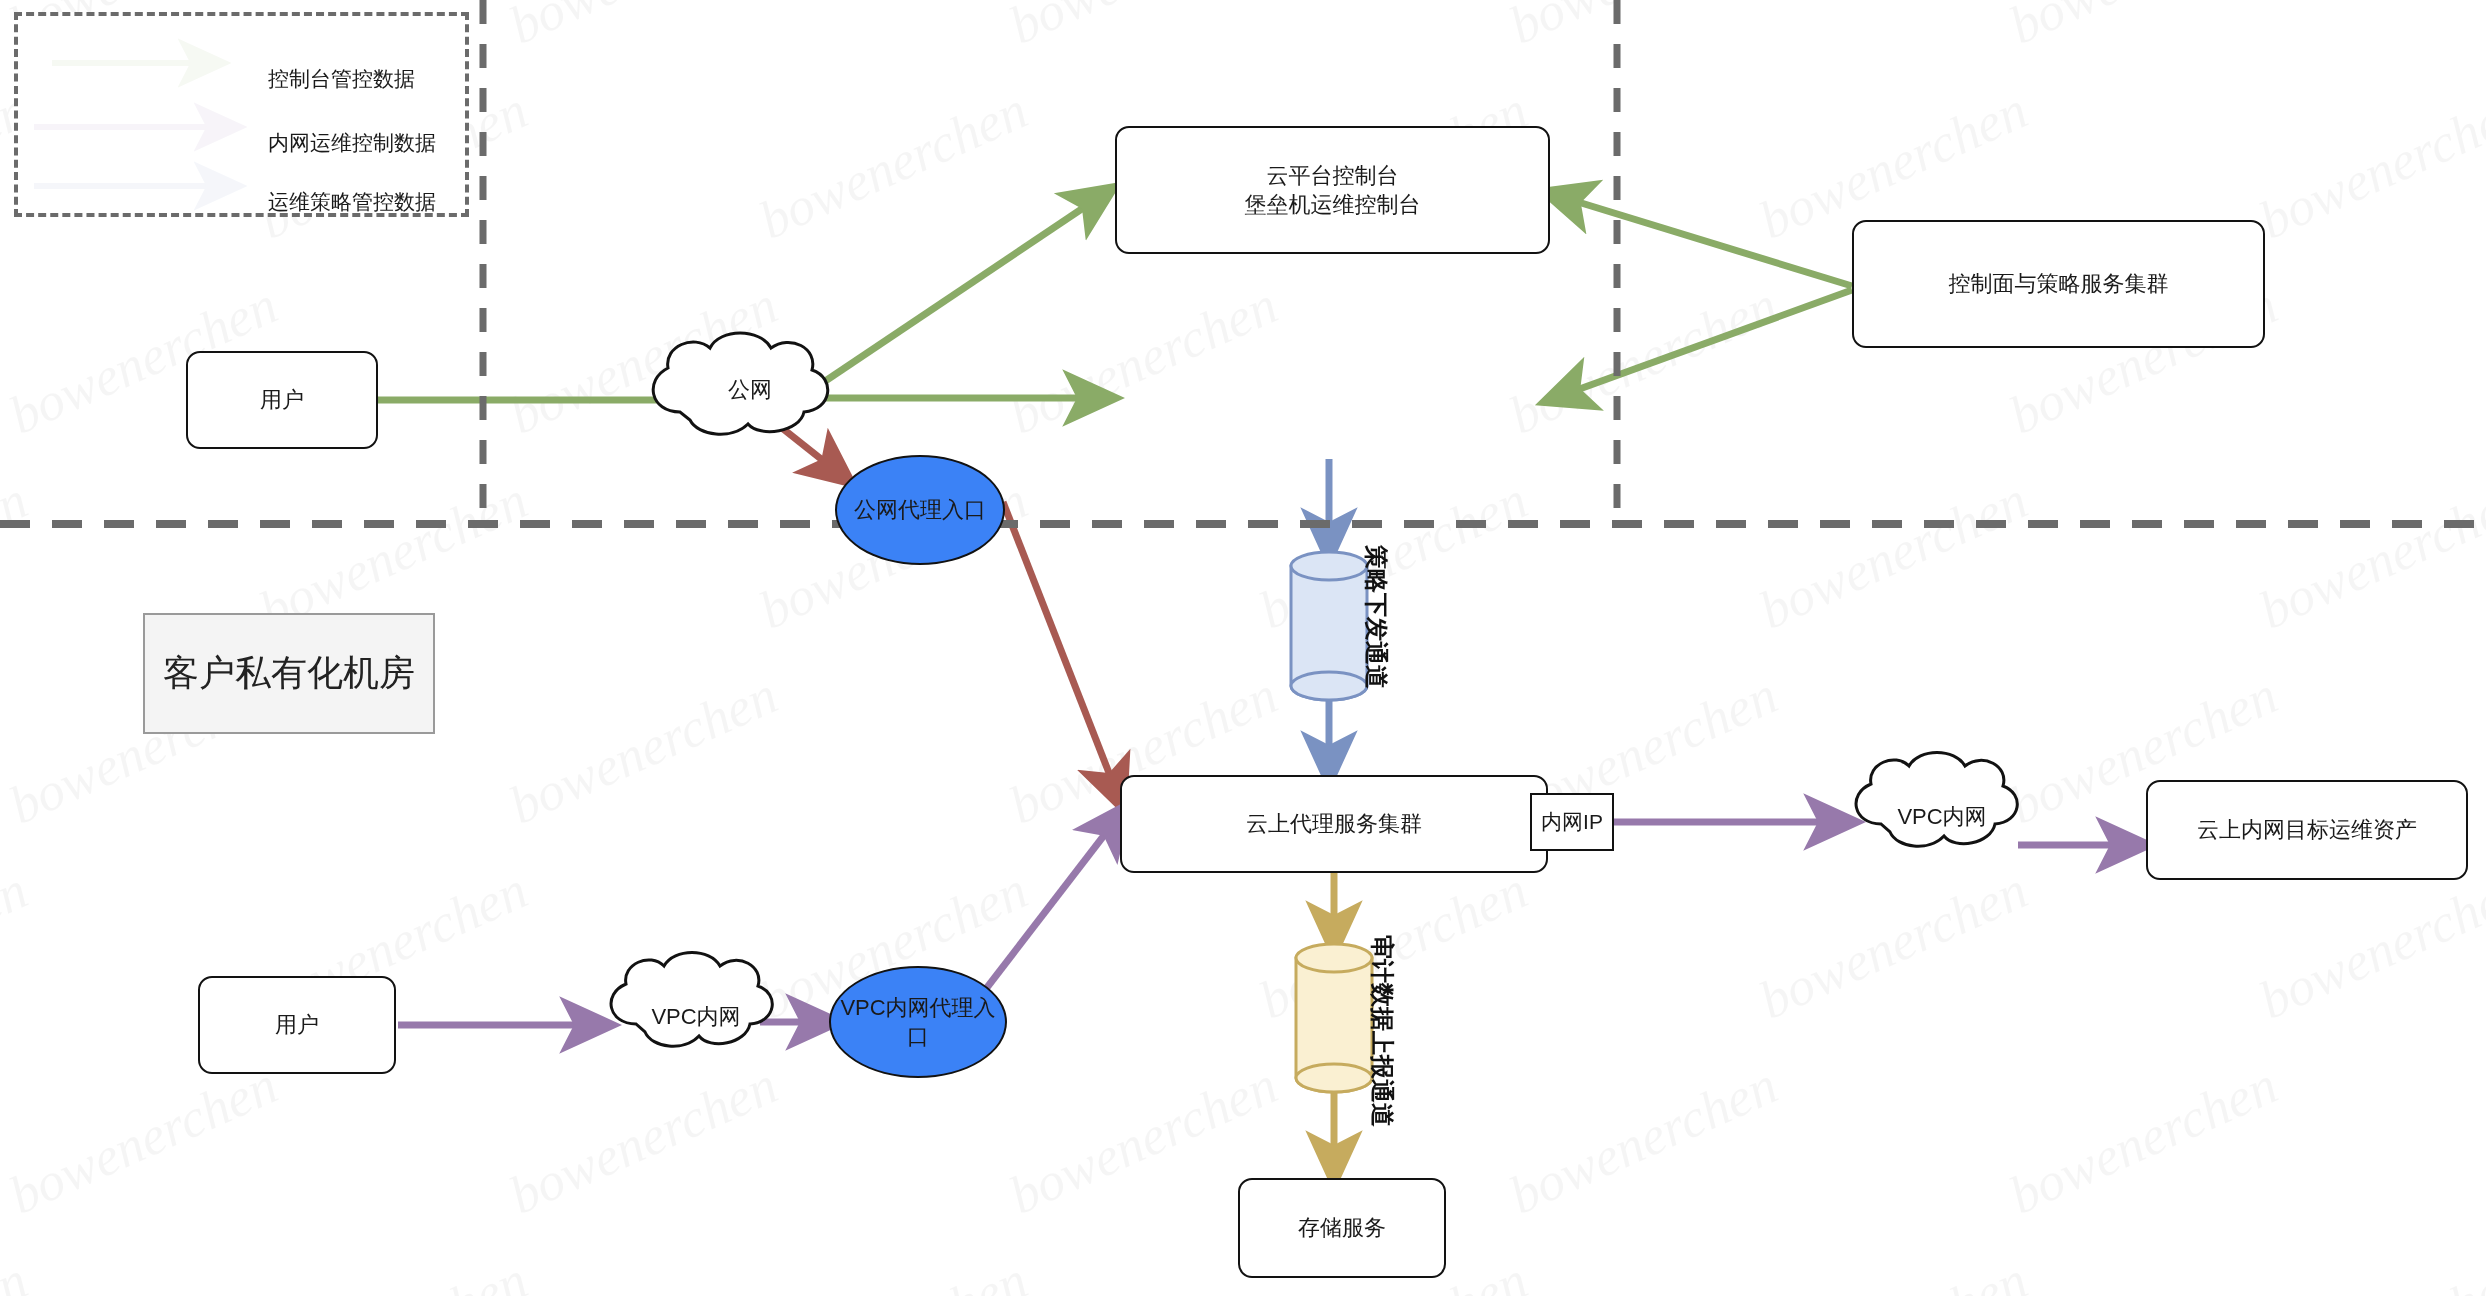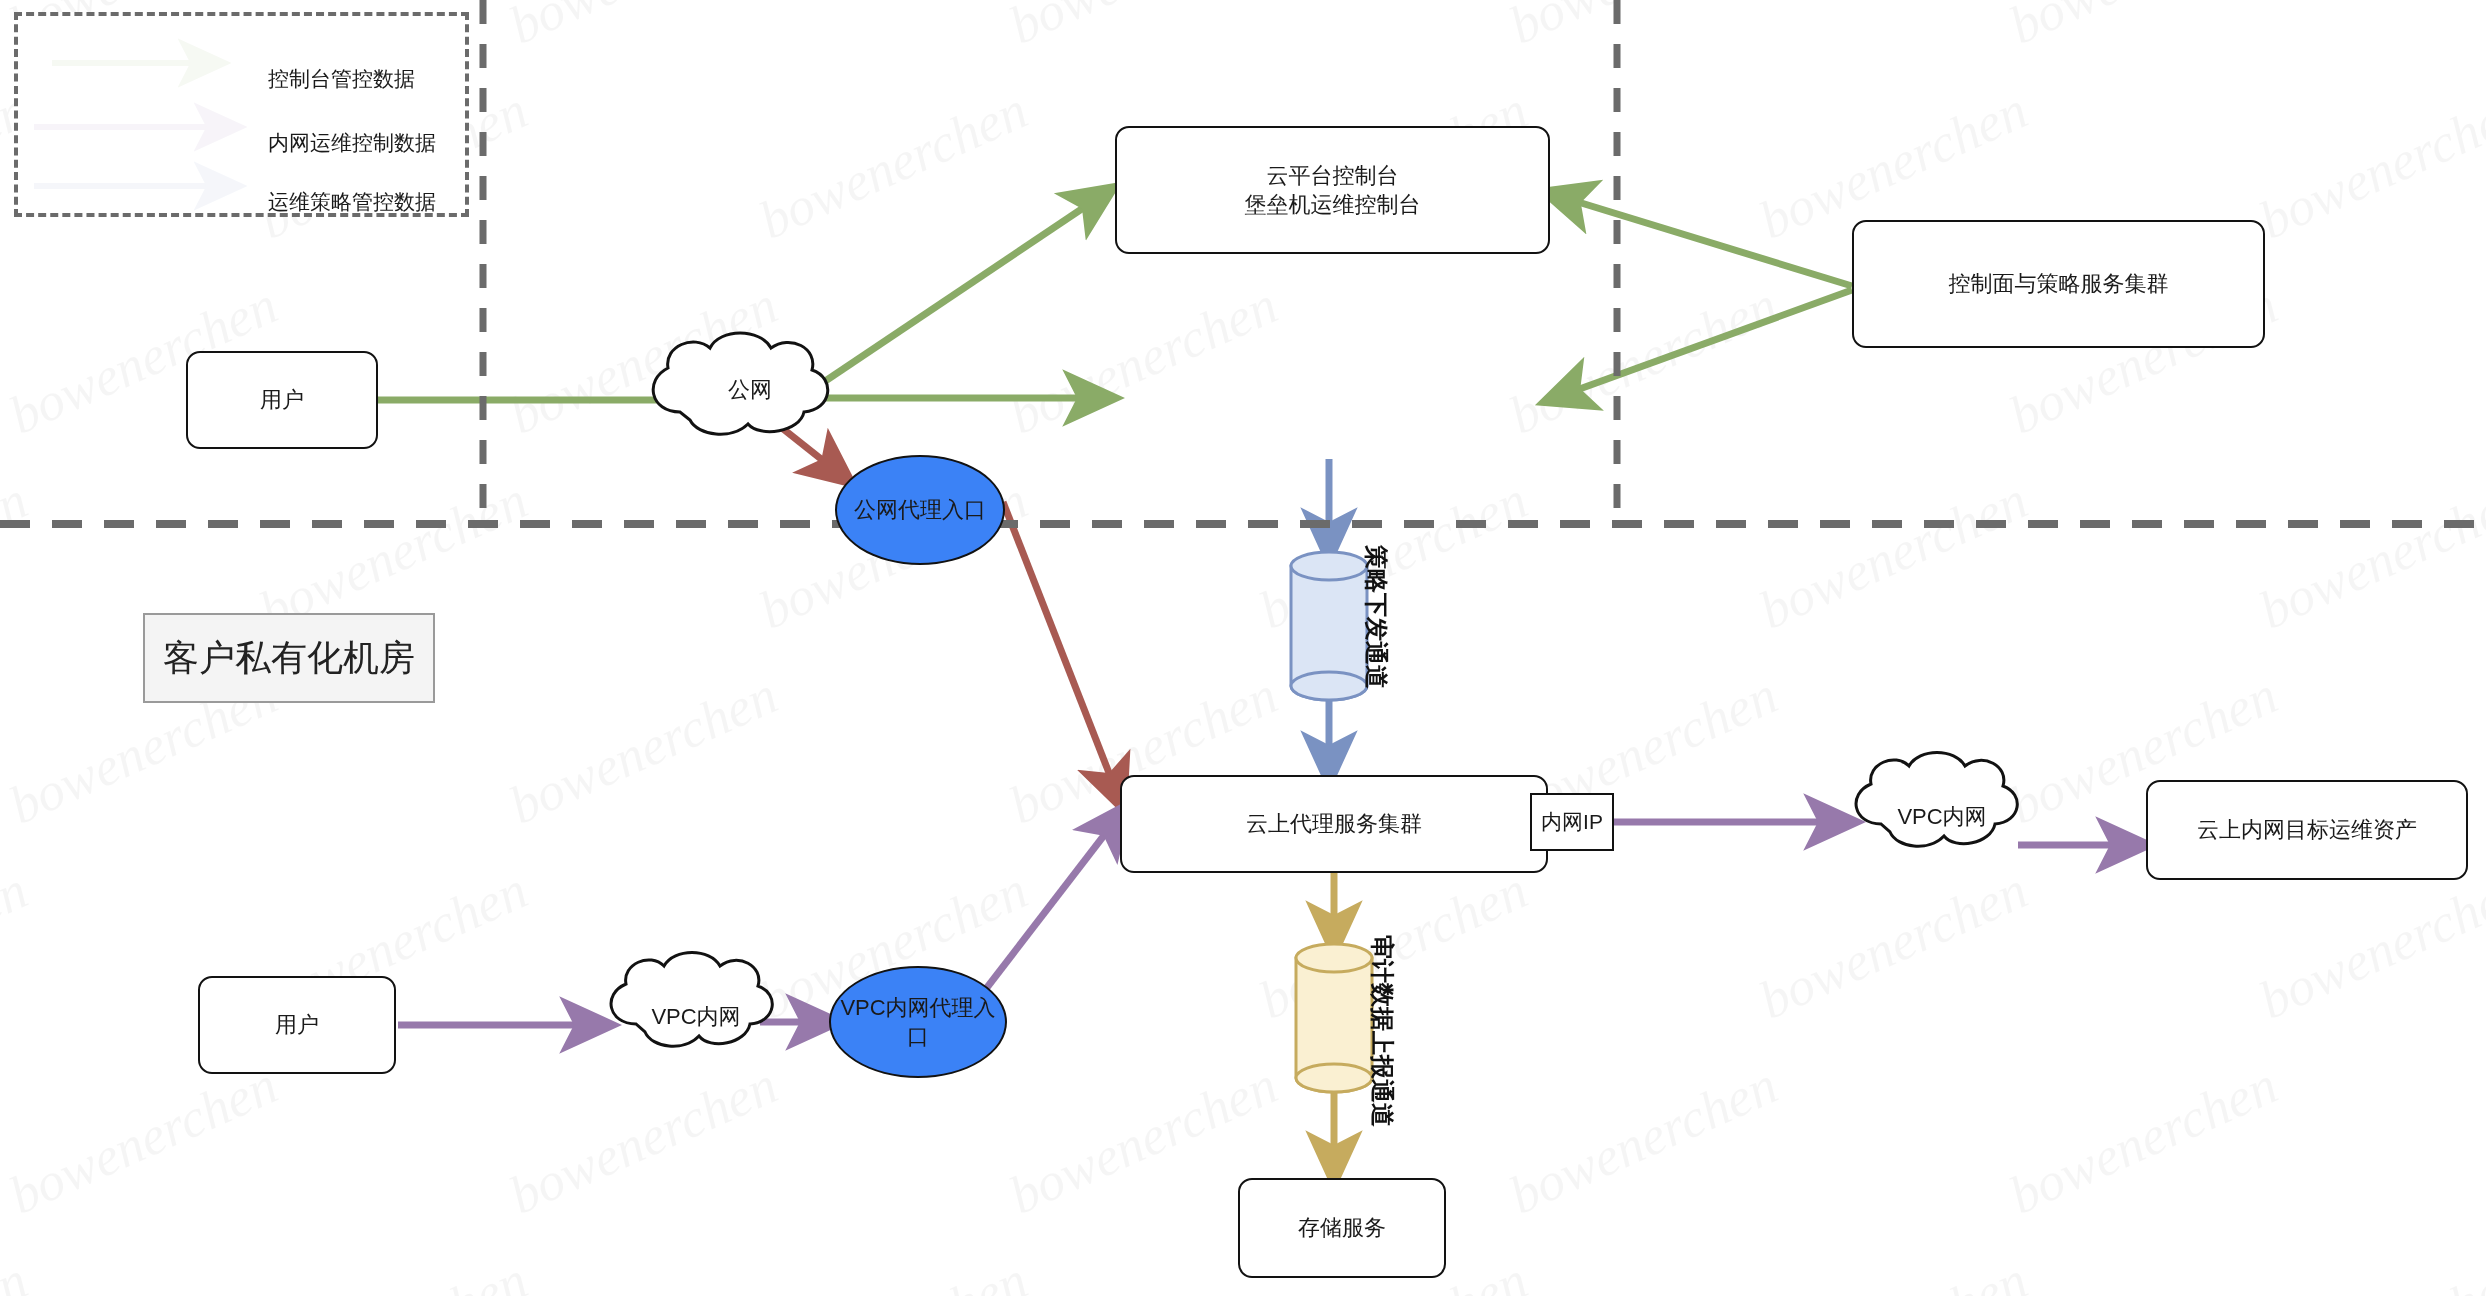--- a/index.html
+++ b/index.html
@@ -193,21 +193,21 @@
       <span class="lg-txt">控制台管控数据</span>
     </div>
     <div class="lg-row" style="left:250px;top:110px;">
       <span class="lg-txt">内网运维控制数据</span>
     </div>
     <div class="lg-row" style="left:250px;top:169px;">
       <span class="lg-txt">运维策略管控数据</span>
     </div>
   </div>
 
-  <div class="node plain" style="left:143px;top:613px;width:292px;height:90px;">客户私有化机房</div>
+  <div class="node plain" style="left:143px;top:613px;width:292px;height:121px;">客户私有化机房</div>
 
   <div class="node rbox" style="left:186px;top:351px;width:192px;height:98px;">用户</div>
 
   <div class="cloud-label" style="left:660px;top:360px;width:180px;height:60px;">公网</div>
 
   <div class="node rbox" style="left:1115px;top:126px;width:435px;height:128px;text-align:center;">
     <span>
       <span>云平台控制台</span><br>
       <span>堡垒机运维控制台</span>
     </span>

